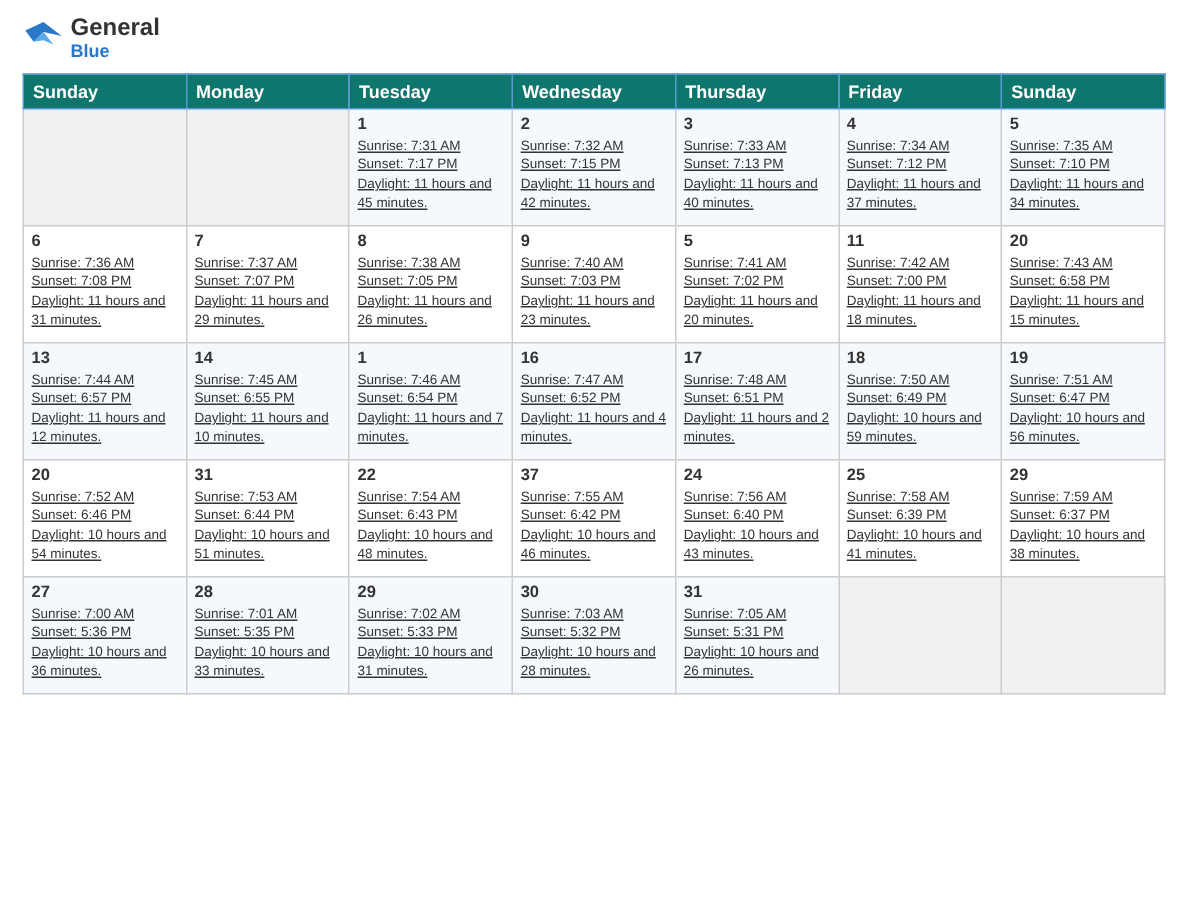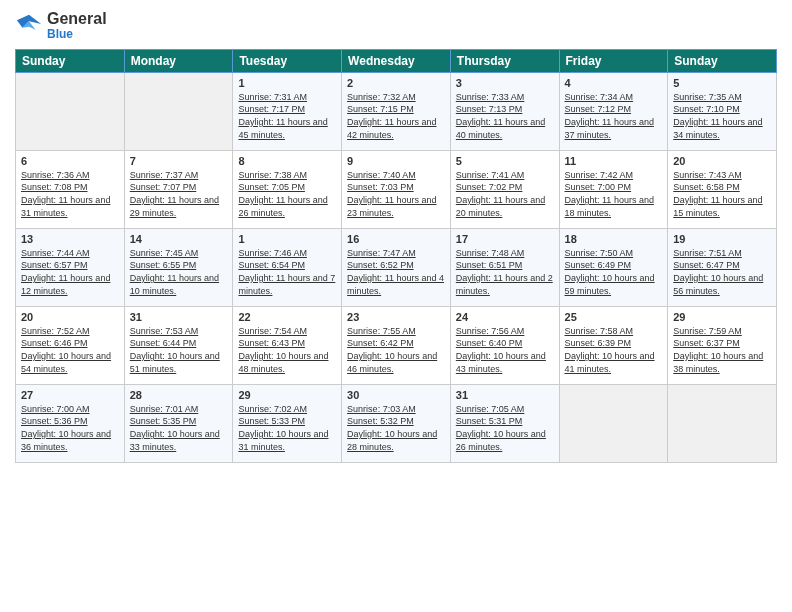--- a/index.html
+++ b/index.html
@@ -215,21 +215,21 @@
           </td>
           <td>
             <span class="day-num">31</span>
             <div class="day-info">Sunrise: 7:53 AM<br>Sunset: 6:44 PM<br>Daylight: 10 hours and 51 minutes.</div>
           </td>
           <td>
             <span class="day-num">22</span>
             <div class="day-info">Sunrise: 7:54 AM<br>Sunset: 6:43 PM<br>Daylight: 10 hours and 48 minutes.</div>
           </td>
           <td>
-            <span class="day-num">23</span>
+            <span class="day-num">37</span>
             <div class="day-info">Sunrise: 7:55 AM<br>Sunset: 6:42 PM<br>Daylight: 10 hours and 46 minutes.</div>
           </td>
           <td>
             <span class="day-num">24</span>
             <div class="day-info">Sunrise: 7:56 AM<br>Sunset: 6:40 PM<br>Daylight: 10 hours and 43 minutes.</div>
           </td>
           <td>
             <span class="day-num">25</span>
             <div class="day-info">Sunrise: 7:58 AM<br>Sunset: 6:39 PM<br>Daylight: 10 hours and 41 minutes.</div>
           </td>

